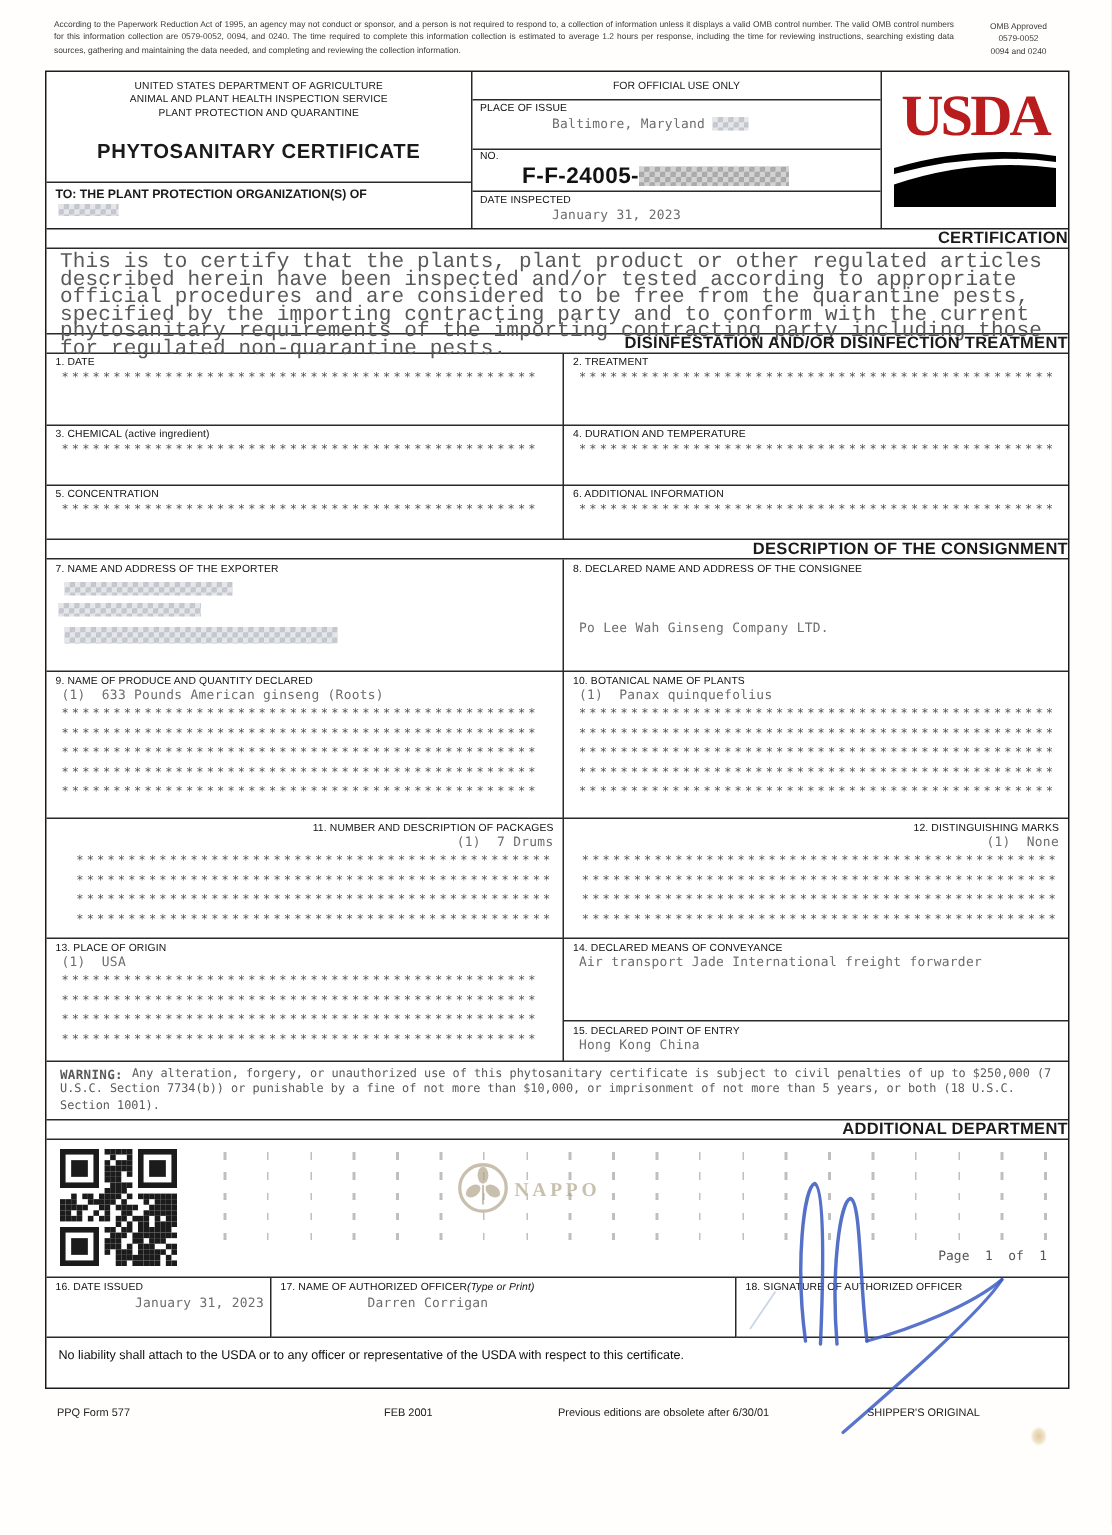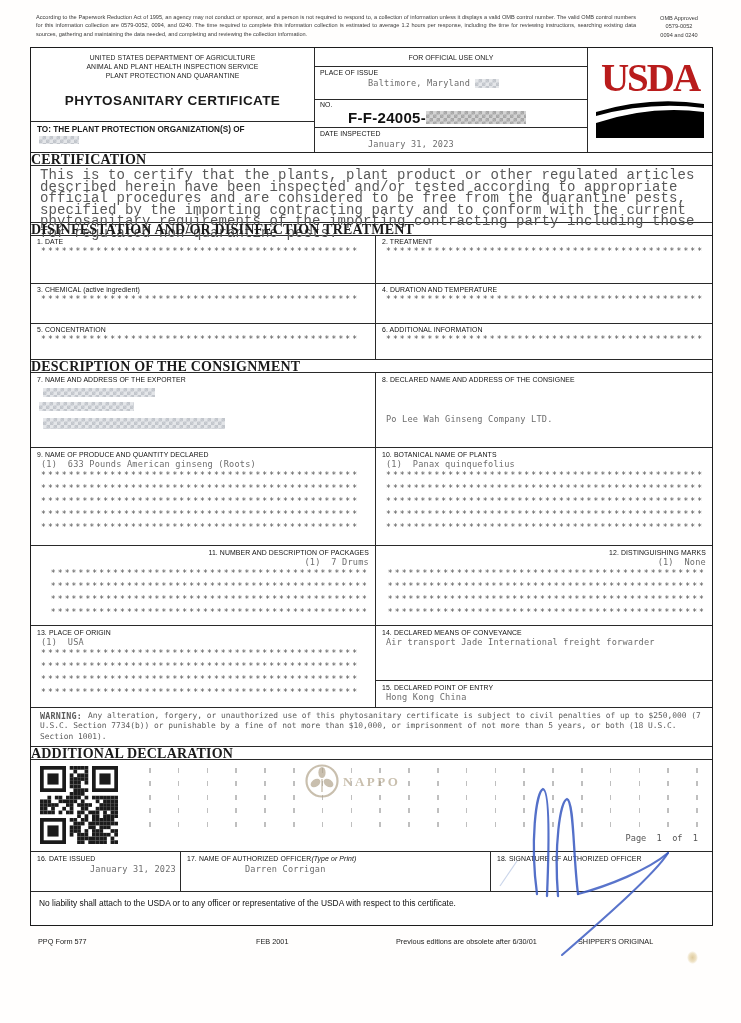--- a/index.html
+++ b/index.html
@@ -47,22 +47,22 @@
     background-image:
       linear-gradient(45deg,#a8a8a8 25%,transparent 25%,transparent 75%,#a8a8a8 75%),
       linear-gradient(45deg,#a8a8a8 25%,#d3d3d3 25%,#d3d3d3 75%,#a8a8a8 75%);
     background-size:7px 7px; background-position:0 0,3.5px 3.5px;
     filter:blur(0.5px); }
   .redact.light { background-image:
       linear-gradient(45deg,#c2c6cc 25%,transparent 25%,transparent 75%,#c2c6cc 75%),
       linear-gradient(45deg,#c2c6cc 25%,#e4e6e9 25%,#e4e6e9 75%,#c2c6cc 75%); }
 
   
-  .bar { height:13px; line-height:13px; text-align:left; font-weight:bold;
-    font-size:14px; letter-spacing:0.2px; border-bottom:1.2px solid #2a2a2a;font-family:Liberation Serif, serif; }
+  .bar { height:13px; line-height:13px; text-align:right; font-weight:bold;
+    font-size:11px; letter-spacing:0.2px; border-bottom:1.2px solid #2a2a2a; }
   .cert-text { height:57px; padding:4px 9px; border-bottom:1.2px solid #2a2a2a;
     font-family:Liberation Mono, monospace; font-size:14px; line-height:11.6px;
     color:#585858; letter-spacing:0.1px; }
 
   
   .t-grid { display:grid; grid-template-columns:345px 1fr; grid-template-rows:48px 40px 36px; }
   .t-cell { border-bottom:1.2px solid #2a2a2a; padding:2px 6px; overflow:hidden; }
   .t-cell.l { border-right:1.2px solid #2a2a2a; }
   .stars { font-family:"DejaVu Sans Mono", monospace; font-size:8px; color:#4c4c4c;
     letter-spacing:2.1px; white-space:nowrap; overflow:hidden; line-height:13px; padding-left:4px; }
@@ -84,21 +84,21 @@
   .warn-text { font-family:"DejaVu Sans Mono", monospace; font-size:7.9px;
     line-height:10.4px; color:#5a5a5a; }
 
   
   .decl { position:relative; height:92px; border-bottom:1.2px solid #2a2a2a; }
   .qr { position:absolute; left:9px; top:6px; width:78px; height:78px; }
   .dashes { position:absolute; left:118px; right:14px; top:8px; height:60px;
     display:flex; justify-content:space-between; }
   .dash-col { width:1.6px; height:100%; opacity:0.55;
     background:repeating-linear-gradient(180deg,#8b8b8b 0 5px,transparent 5px 13.5px); }
-  .nappo { position:absolute; left:272px; top:2px; opacity:0.68; }
+  .nappo { position:absolute; left:272px; top:13px; opacity:0.68; }
   .pagenum { position:absolute; right:14px; bottom:8px;
     font-family:"DejaVu Sans Mono", monospace; font-size:8.6px; color:#555; white-space:pre; }
 
   
   .o-grid { display:grid; grid-template-columns:150px 310px 1fr; height:40px; }
   .o-cell { border-bottom:1.2px solid #2a2a2a; padding:3px 6px; }
   .o-cell.l { border-right:1.2px solid #2a2a2a; }
   .italic { font-style:italic; }
   .liability { height:33px; padding:6px 8px; font-size:8.4px; color:#111; }
 
@@ -267,21 +267,21 @@
           <div class="flabel">15. DECLARED POINT OF ENTRY</div>
           <div class="tw c-val">Hong Kong China</div>
         </div>
       </div>
     </div>
 
     <div class="warning">
       <div class="warn-text"><span class="warn-label">WARNING:</span><span>Any alteration, forgery, or unauthorized use of this phytosanitary certificate is subject to civil penalties of up to $250,000 (7 U.S.C. Section 7734(b)) or punishable by a fine of not more than $10,000, or imprisonment of not more than 5 years, or both (18 U.S.C. Section 1001).</span></div>
     </div>
 
-    <div class="bar">ADDITIONAL DECLARATION</div>
+    <div class="bar">ADDITIONAL DEPARTMENT</div>
     <div class="decl">
       <div class="qr">
         <svg id="qr" width="78" height="78" viewBox="0 0 80 80">
             <rect x="30.48" y="0.00" width="3.81" height="3.81" fill="#1b1b1b"></rect>
             <rect x="34.29" y="0.00" width="3.81" height="3.81" fill="#1b1b1b"></rect>
             <rect x="38.10" y="0.00" width="3.81" height="3.81" fill="#1b1b1b"></rect>
             <rect x="41.90" y="0.00" width="3.81" height="3.81" fill="#1b1b1b"></rect>
             <rect x="45.71" y="0.00" width="3.81" height="3.81" fill="#1b1b1b"></rect>
             <rect x="34.29" y="3.81" width="3.81" height="3.81" fill="#1b1b1b"></rect>
             <rect x="45.71" y="3.81" width="3.81" height="3.81" fill="#1b1b1b"></rect>
@@ -514,21 +514,21 @@
       <div class="o-cell">
         <div class="flabel">18. SIGNATURE OF AUTHORIZED OFFICER</div>
       </div>
     </div>
 
     <div class="liability">No liability shall attach to the USDA or to any officer or representative of the USDA with respect to this certificate.</div>
   </div>
 
   <div class="foot" style="left:38px;">PPQ Form 577</div>
   <div class="foot" style="left:256px;">FEB 2001</div>
-  <div class="foot" style="left:372px;margin-left:24px;">Previous editions are obsolete after 6/30/01</div>
+  <div class="foot" style="left:372px;">Previous editions are obsolete after 6/30/01</div>
   <div class="foot" style="left:578px;">SHIPPER'S ORIGINAL</div>
 
   <div class="smudge"></div>
 
   <svg class="sig-overlay" viewBox="0 0 741 1023">
     <path d="M500 886 L517 861" stroke="#9fb3d8" stroke-width="1.2" fill="none" opacity="0.55"></path>
     <path d="M537 894 C 530 842, 536 792, 543 789 C 550 791, 549 848, 547 896" stroke="#3c5cc2" stroke-width="2.3" fill="none" stroke-linecap="round" opacity="0.88"></path>
     <path d="M558 896 C 554 846, 560 801, 567 799 C 574 801, 573 854, 578 894" stroke="#3c5cc2" stroke-width="2.3" fill="none" stroke-linecap="round" opacity="0.88"></path>
     <path d="M578 894 C 608 886, 648 870, 668 853" stroke="#3c5cc2" stroke-width="2.2" fill="none" stroke-linecap="round" opacity="0.85"></path>
     <path d="M668 853 C 655 874, 600 922, 562 955" stroke="#3c5cc2" stroke-width="2.1" fill="none" stroke-linecap="round" opacity="0.85"></path>

